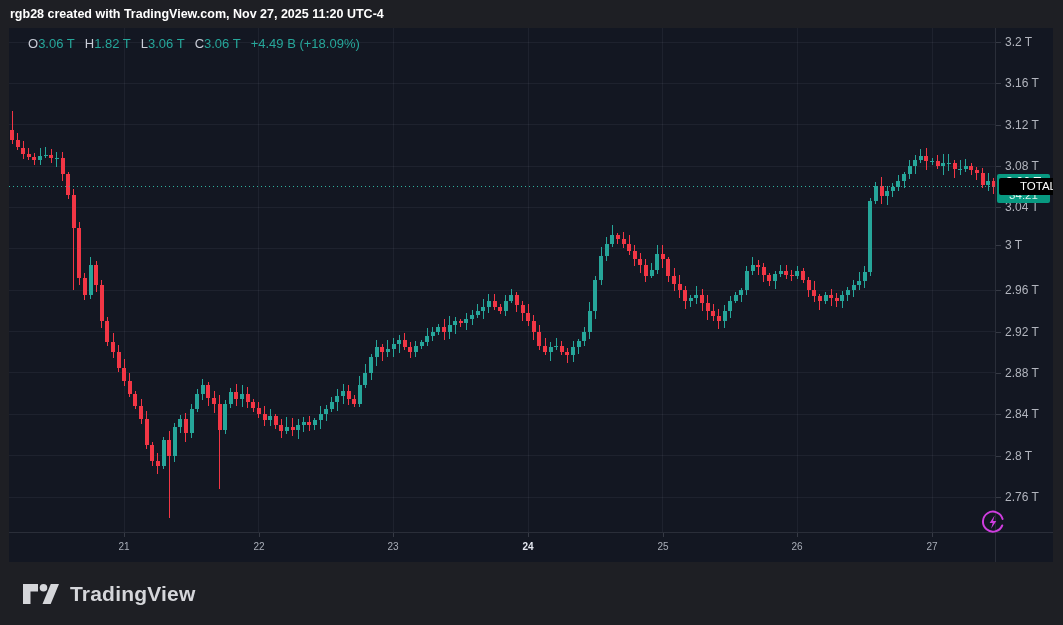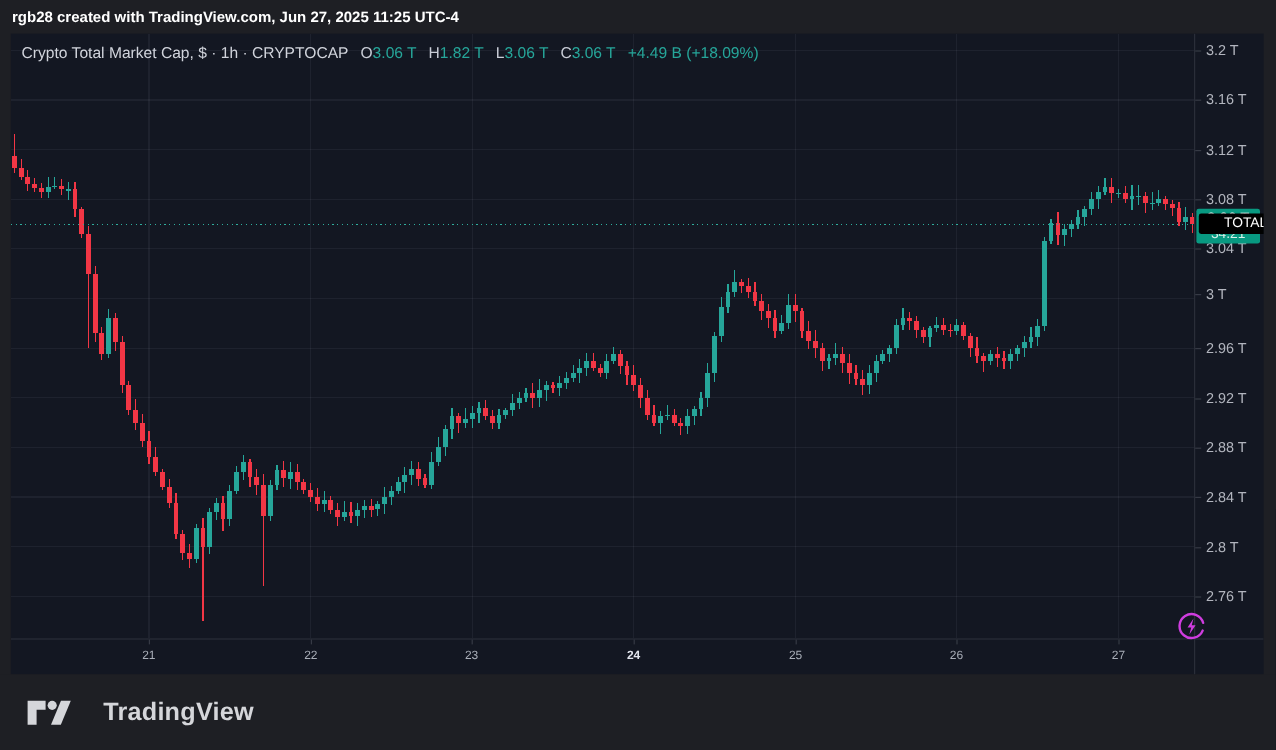--- a/index.html
+++ b/index.html
@@ -64,29 +64,29 @@
   .time-tick i {
     position:absolute; left:50%; top:-8px; width:1px; height:4px;
     background:#363a45;
   }
   .flash-icon { position:absolute; left:972px; top:482px; width:24px; height:24px; z-index:7; cursor:pointer; }
   .footer {
     position:absolute; left:0; top:562px; width:1063px; height:63px;
     display:flex; align-items:center; padding-left:22px; background:#1e1f24;
   }
   .brand-name {
-    color:#d5d6da; font-size:21px; font-weight:bold; margin-left:26px;
+    color:#d5d6da; font-size:21px; font-weight:bold; margin-left:10px;
     letter-spacing:0.2px;
   }
 </style>
 </head>
 <body>
 
 <div class="attribution-bar">
-  <span>rgb28 created with TradingView.com, Jun 27, 2025 11:25 UTC-4</span>
+  <span>rgb28 created with TradingView.com, Nov 27, 2025 11:20 UTC-4</span>
 </div>
 
 <div class="chart-panel">
   <svg id="chart-svg" width="986" height="504">
       <line x1="0" y1="14.0" x2="986" y2="14.0" stroke="rgba(240,243,250,0.055)" stroke-width="1" shape-rendering="crispEdges"></line>
       <line x1="0" y1="55.4" x2="986" y2="55.4" stroke="rgba(240,243,250,0.055)" stroke-width="1" shape-rendering="crispEdges"></line>
       <line x1="0" y1="96.7" x2="986" y2="96.7" stroke="rgba(240,243,250,0.055)" stroke-width="1" shape-rendering="crispEdges"></line>
       <line x1="0" y1="138.1" x2="986" y2="138.1" stroke="rgba(240,243,250,0.055)" stroke-width="1" shape-rendering="crispEdges"></line>
       <line x1="0" y1="179.4" x2="986" y2="179.4" stroke="rgba(240,243,250,0.055)" stroke-width="1" shape-rendering="crispEdges"></line>
       <line x1="0" y1="220.8" x2="986" y2="220.8" stroke="rgba(240,243,250,0.055)" stroke-width="1" shape-rendering="crispEdges"></line>
@@ -452,21 +452,20 @@
       <line x1="973.5" y1="140.2" x2="973.5" y2="160.0" stroke="#f23645" stroke-width="1" shape-rendering="crispEdges"></line>
       <rect x="971.5" y="145.3" width="4" height="11.4" fill="#f23645" shape-rendering="crispEdges"></rect>
       <line x1="979.1" y1="144.7" x2="979.1" y2="163.4" stroke="#26a69a" stroke-width="1" shape-rendering="crispEdges"></line>
       <rect x="977.1" y="152.6" width="4" height="4.1" fill="#26a69a" shape-rendering="crispEdges"></rect>
       <line x1="984.8" y1="149.7" x2="984.8" y2="166.3" stroke="#f23645" stroke-width="1" shape-rendering="crispEdges"></line>
       <rect x="982.8" y="152.6" width="4" height="6.2" fill="#f23645" shape-rendering="crispEdges"></rect>
       <line x1="0" y1="158.8" x2="986" y2="158.8" stroke="#2fae9d" stroke-width="1" stroke-dasharray="1,3" shape-rendering="crispEdges"></line>
     </svg>
 
   <div class="legend">
-    <span class="t">Crypto Total Market Cap, $ · 1h · CRYPTOCAP</span>
     <span class="k">O</span><span class="v">3.06 T</span>
     <span class="k">H</span><span class="v">1.82 T</span>
     <span class="k">L</span><span class="v">3.06 T</span>
     <span class="k">C</span><span class="v">3.06 T</span>
     <span class="chg">+4.49 B (+18.09%)</span>
   </div>
 
   <div class="price-axis" id="price-axis">
     <div class="price-flag-box" id="price-flag-box" style="top: 146px;">
       <div class="p">3.06 T</div>

